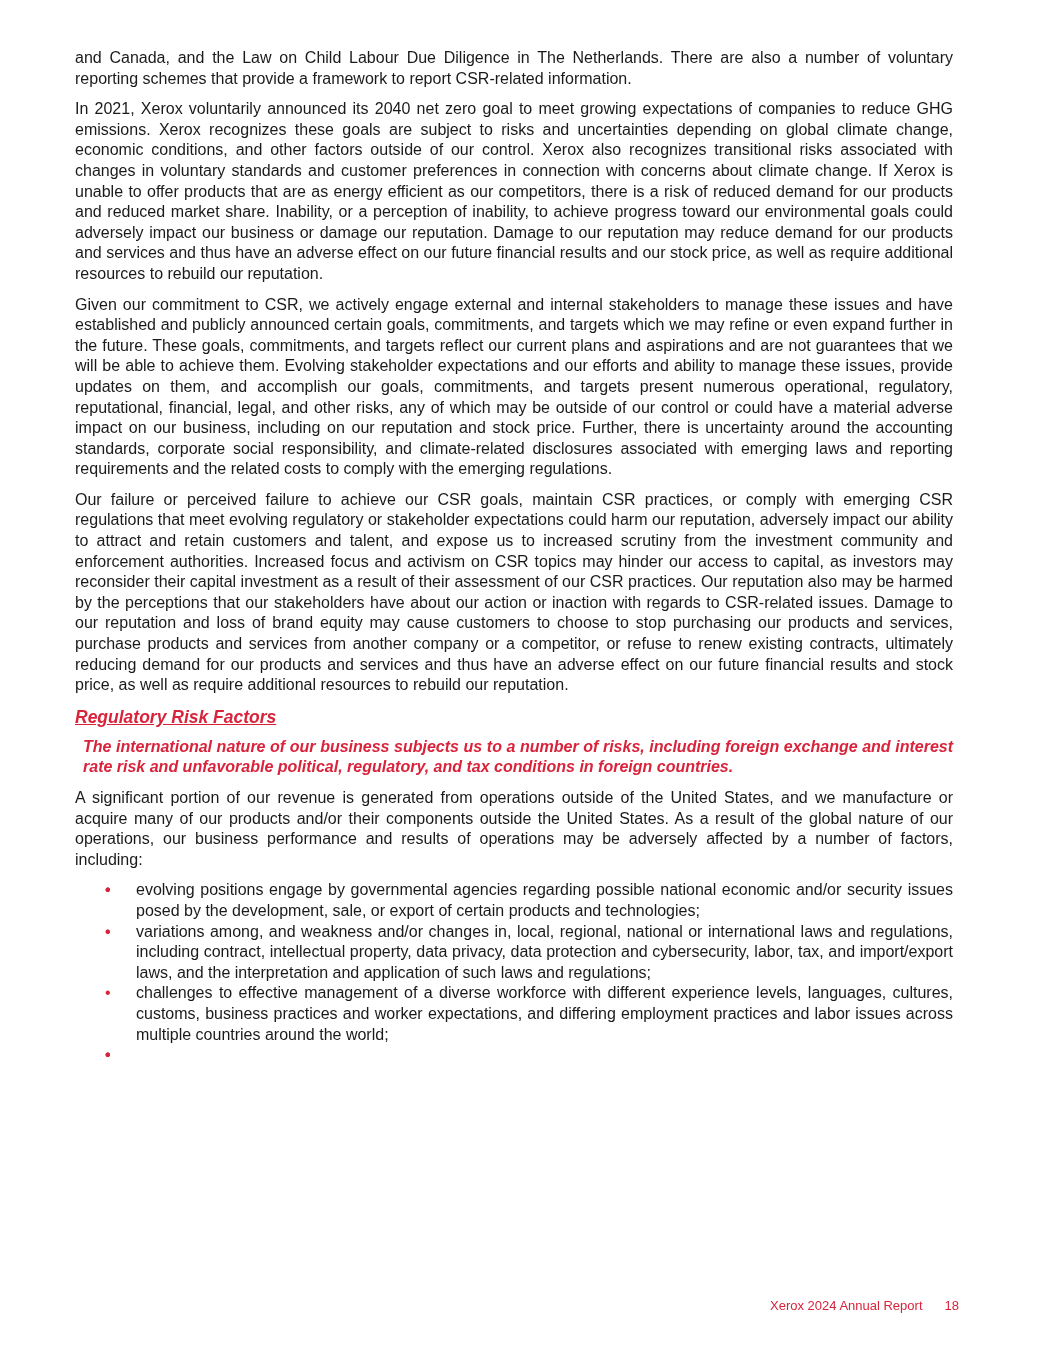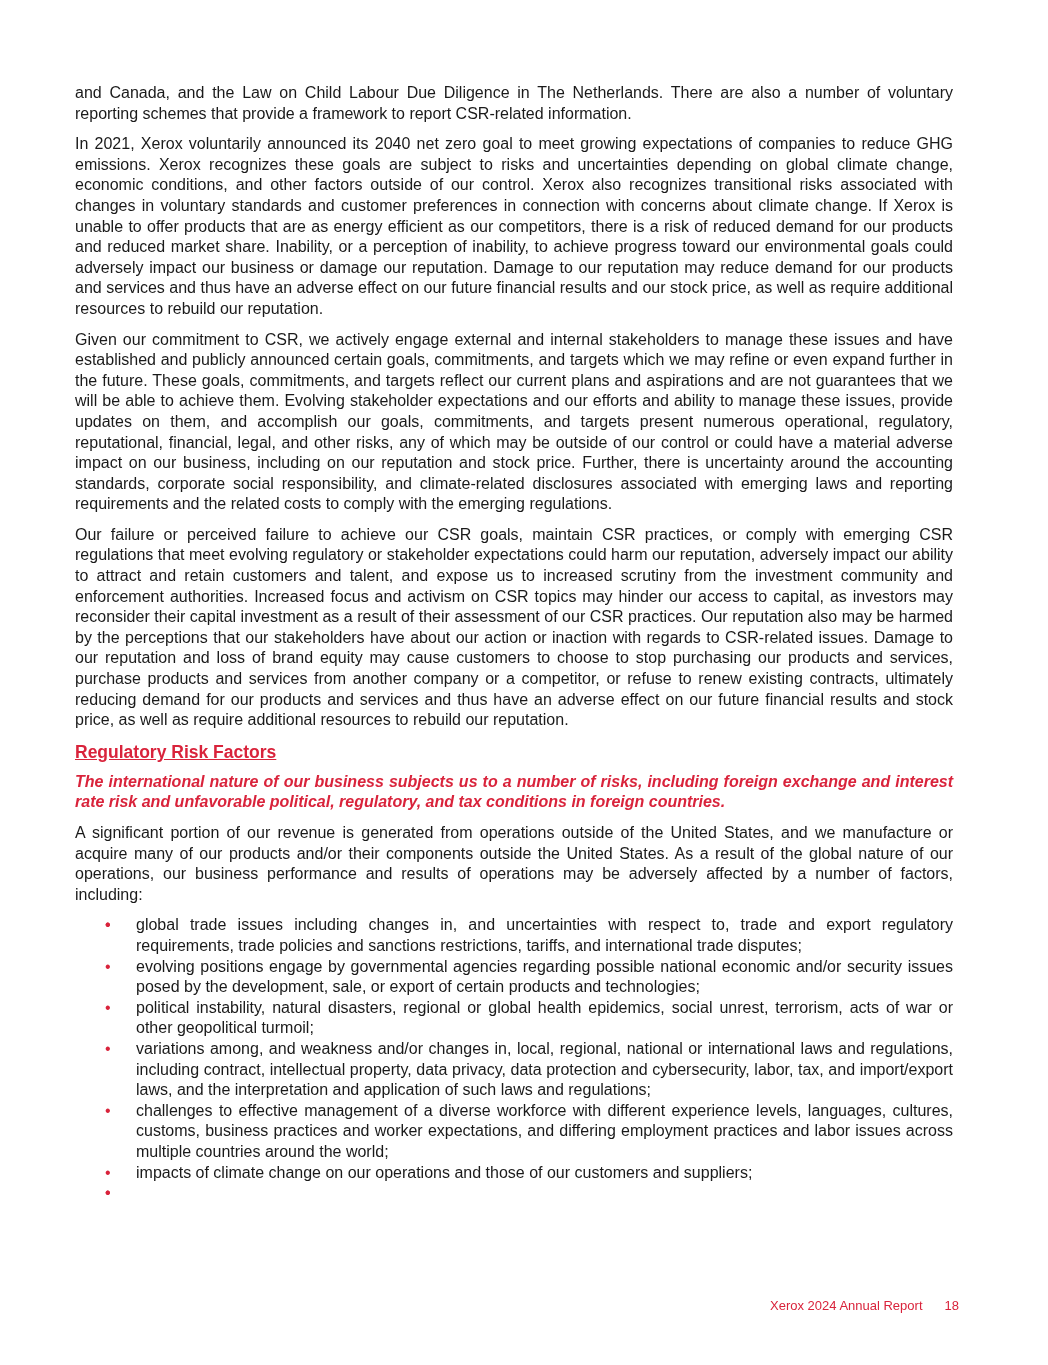--- a/index.html
+++ b/index.html
@@ -1,23 +1,23 @@
 <!DOCTYPE html>
 <html><head>
 <meta charset="utf-8">
 <style>
   html, body { margin: 0; padding: 0; background: #ffffff; }
   body { width: 1048px; height: 1365px; position: relative; overflow: hidden;
          font-family: "Liberation Sans", sans-serif; color: #1a1a1a; }
-  .content { position: absolute; left: 75px; top: 83px; width: 878px; }
+  .content { position: absolute; left: 75px; top: 48px; width: 878px; }
   p.body { margin: 0 0 10px 0; font-size: 16px; line-height: 20.6px; text-align: justify; }
   .heading { color: #d9233b; font-weight: bold; text-decoration: underline; font-size: 17.5px;
-             line-height: 22px; margin: 2px 0 9px 0; }
+             line-height: 22px; margin: 2px 0 9px 0; font-style: italic; }
   .subheading { color: #d9233b; font-weight: bold; font-style: italic; font-size: 16px;
-                line-height: 20.6px; margin: 0 0 10px 0; text-align: justify; }
+                line-height: 20.6px; margin: 0 0 10px 8px; text-align: justify; }
   ul.bullets { list-style: none; margin: 0; padding: 0; }
   ul.bullets li { position: relative; padding-left: 61px; font-size: 16px; line-height: 20.6px;
                   text-align: justify; }
   ul.bullets li .dot { position: absolute; left: 30px; top: 0; color: #d9233b; font-size: 16px; }
   .footer { position: absolute; top: 1298px; left: 770px; font-size: 13px; color: #d9233b; }
   .footer .page { margin-left: 22px; text-align: center; }
 </style>
 </head>
 <body>
 
@@ -26,26 +26,26 @@
   <p class="body">In 2021, Xerox voluntarily announced its 2040 net zero goal to meet growing expectations of companies to reduce GHG emissions. Xerox recognizes these goals are subject to risks and uncertainties depending on global climate change, economic conditions, and other factors outside of our control. Xerox also recognizes transitional risks associated with changes in voluntary standards and customer preferences in connection with concerns about climate change. If Xerox is unable to offer products that are as energy efficient as our competitors, there is a risk of reduced demand for our products and reduced market share. Inability, or a perception of inability, to achieve progress toward our environmental goals could adversely impact our business or damage our reputation. Damage to our reputation may reduce demand for our products and services and thus have an adverse effect on our future financial results and our stock price, as well as require additional resources to rebuild our reputation.</p>
   <p class="body">Given our commitment to CSR, we actively engage external and internal stakeholders to manage these issues and have established and publicly announced certain goals, commitments, and targets which we may refine or even expand further in the future. These goals, commitments, and targets reflect our current plans and aspirations and are not guarantees that we will be able to achieve them. Evolving stakeholder expectations and our efforts and ability to manage these issues, provide updates on them, and accomplish our goals, commitments, and targets present numerous operational, regulatory, reputational, financial, legal, and other risks, any of which may be outside of our control or could have a material adverse impact on our business, including on our reputation and stock price. Further, there is uncertainty around the accounting standards, corporate social responsibility, and climate-related disclosures associated with emerging laws and reporting requirements and the related costs to comply with the emerging regulations.</p>
   <p class="body">Our failure or perceived failure to achieve our CSR goals, maintain CSR practices, or comply with emerging CSR regulations that meet evolving regulatory or stakeholder expectations could harm our reputation, adversely impact our ability to attract and retain customers and talent, and expose us to increased scrutiny from the investment community and enforcement authorities. Increased focus and activism on CSR topics may hinder our access to capital, as investors may reconsider their capital investment as a result of their assessment of our CSR practices. Our reputation also may be harmed by the perceptions that our stakeholders have about our action or inaction with regards to CSR-related issues. Damage to our reputation and loss of brand equity may cause customers to choose to stop purchasing our products and services, purchase products and services from another company or a competitor, or refuse to renew existing contracts, ultimately reducing demand for our products and services and thus have an adverse effect on our future financial results and stock price, as well as require additional resources to rebuild our reputation.</p>
 
   <div class="heading">Regulatory Risk Factors</div>
   <div class="subheading">The international nature of our business subjects us to a number of risks, including foreign exchange and interest rate risk and unfavorable political, regulatory, and tax conditions in foreign countries.</div>
   <p class="body">A significant portion of our revenue is generated from operations outside of the United States, and we manufacture or acquire many of our products and/or their components outside the United States. As a result of the global nature of our operations, our business performance and results of operations may be adversely affected by a number of factors, including:</p>
 
   <ul class="bullets">
     <li><span class="dot">•</span></li>
-    <li><span class="dot">•</span><span>global trade issues including changes in, and uncertainties with respect to, trade and export regulatory requirements, trade policies and sanctions restrictions, tariffs, and international trade disputes;</span></li>
+    <li><span class="dot">•</span></li>
     <li><span class="dot">•</span><span>evolving positions engage by governmental agencies regarding possible national economic and/or security issues posed by the development, sale, or export of certain products and technologies;</span></li>
-    <li><span class="dot">•</span><span>political instability, natural disasters, regional or global health epidemics, social unrest, terrorism, acts of war or other geopolitical turmoil;</span></li>
+    <li><span class="dot">•</span></li>
     <li><span class="dot">•</span><span>variations among, and weakness and/or changes in, local, regional, national or international laws and regulations, including contract, intellectual property, data privacy, data protection and cybersecurity, labor, tax, and import/export laws, and the interpretation and application of such laws and regulations;</span></li>
     <li><span class="dot">•</span><span>challenges to effective management of a diverse workforce with different experience levels, languages, cultures, customs, business practices and worker expectations, and differing employment practices and labor issues across multiple countries around the world;</span></li>
-    <li><span class="dot">•</span><span>impacts of climate change on our operations and those of our customers and suppliers;</span></li>
+    <li><span class="dot">•</span></li>
     <li><span class="dot">•</span></li>
     <li><span class="dot">•</span></li>
   </ul>
 </div>
 
 <div class="footer">
   <span>Xerox 2024 Annual Report</span><span class="page">18</span>
 </div>
 
 </body></html>

